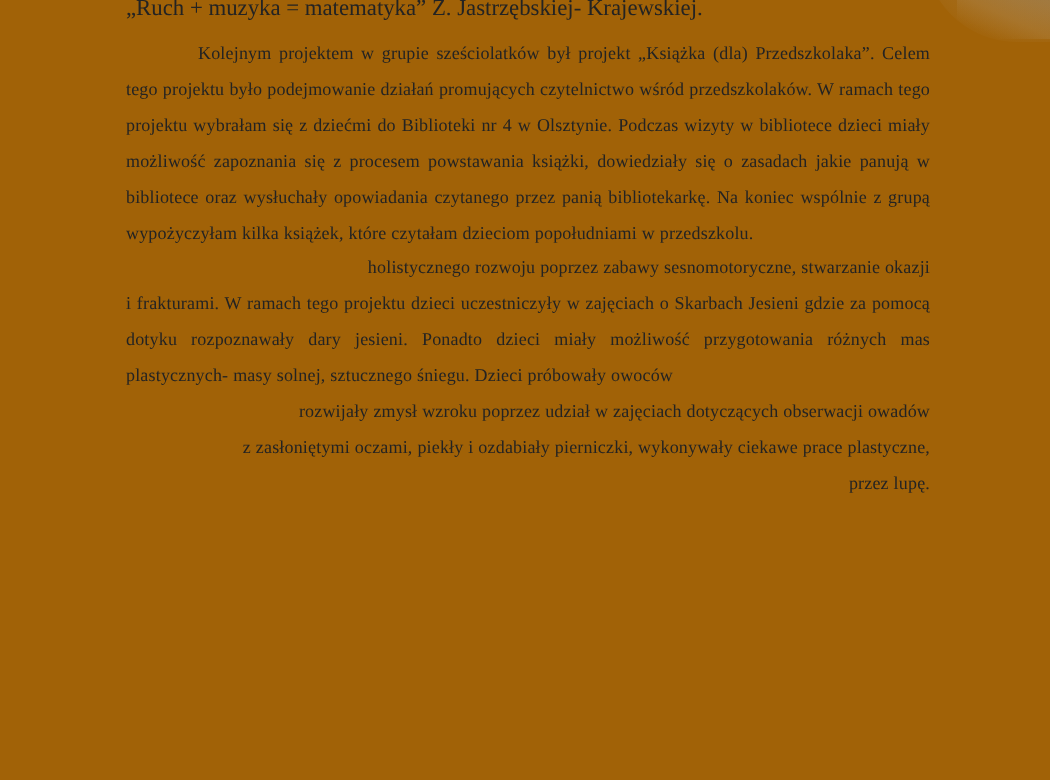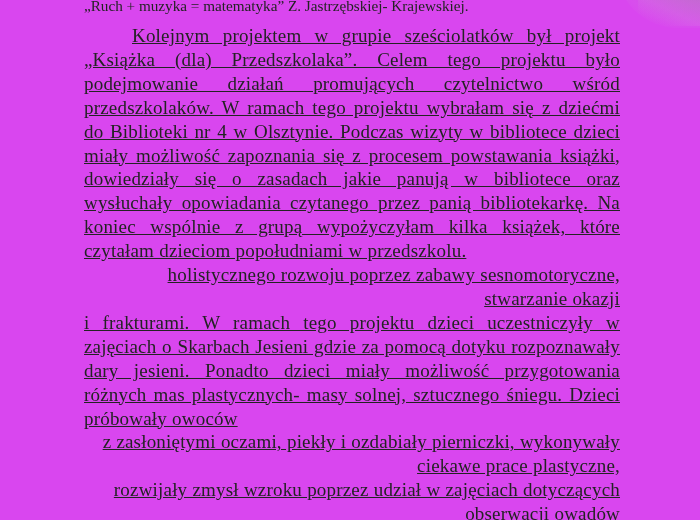--- a/index.html
+++ b/index.html
@@ -11,21 +11,21 @@
     height: 520px;
     overflow: hidden;
     background: #ffffff;
     font-family: "Liberation Serif", "DejaVu Serif", serif;
   }
 
   #page {
     position: relative;
     width: 700px;
     height: 520px;
-    background: #d946ef;
+    background: #a16207;
     overflow: hidden;
   }
 
   
   #scan-shadow-tr {
     position: absolute;
     top: -34px;
     right: -26px;
     width: 110px;
     height: 62px;
@@ -46,27 +46,26 @@
     background: linear-gradient(205deg,
                 rgba(160,160,160,0.22) 0%,
                 rgba(205,205,205,0.10) 45%,
                 rgba(255,255,255,0) 78%);
     pointer-events: none;
   }
 
   p.para {
     margin: 0;
     color: #232323;
-    font-size: 19px;
+    font-size: 12px;
     line-height: 23.9px;
     text-align: justify;
     text-justify: inter-word;
     letter-spacing: 0.01em;
     word-spacing: 0.01em;
-    text-decoration: underline;
   }
   p.para.ragged {
     text-align: right;
   }
   p.para.indent {
     text-indent: 48px;
   }
   
   #line-clipped {
     position: absolute;
@@ -99,20 +98,20 @@
   <div id="body-flow">
 
     <p class="para indent">Kolejnym projektem w grupie sześciolatków był projekt „Książka (dla) Przedszkolaka”. Celem tego projektu było podejmowanie działań promujących czytelnictwo wśród przedszkolaków. W ramach tego projektu wybrałam się z dziećmi do Biblioteki nr 4 w Olsztynie. Podczas wizyty w bibliotece dzieci miały możliwość zapoznania się z procesem powstawania książki, dowiedziały się o zasadach jakie panują w bibliotece oraz wysłuchały opowiadania czytanego przez panią bibliotekarkę. Na koniec wspólnie z grupą wypożyczyłam kilka książek, które czytałam dzieciom popołudniami w przedszkolu.</p>
 
 
     <p class="para ragged">holistycznego rozwoju poprzez zabawy sesnomotoryczne, stwarzanie okazji</p>
 
 
     <p class="para">i frakturami. W ramach tego projektu dzieci uczestniczyły w zajęciach o Skarbach Jesieni gdzie za pomocą dotyku rozpoznawały dary jesieni. Ponadto dzieci miały możliwość przygotowania różnych mas plastycznych- masy solnej, sztucznego śniegu. Dzieci próbowały owoców</p>
 
+    <p class="para ragged">rozwijały zmysł wzroku poprzez udział w zajęciach dotyczących obserwacji owadów</p>
+
     <p class="para ragged">z zasłoniętymi oczami, piekły i ozdabiały pierniczki, wykonywały ciekawe prace plastyczne,</p>
-
-    <p class="para ragged">rozwijały zmysł wzroku poprzez udział w zajęciach dotyczących obserwacji owadów</p>
 
     <p class="para ragged">przez lupę.</p>
 
   </div>
 </div>
 
 </body></html>

